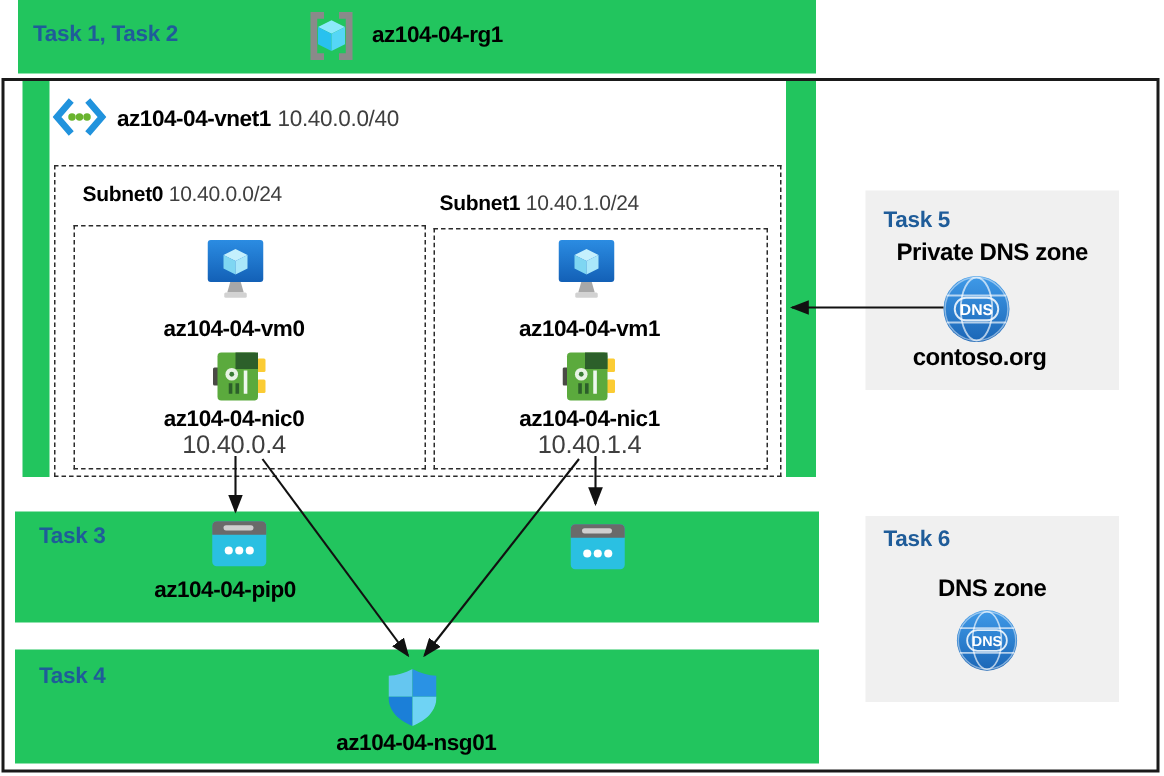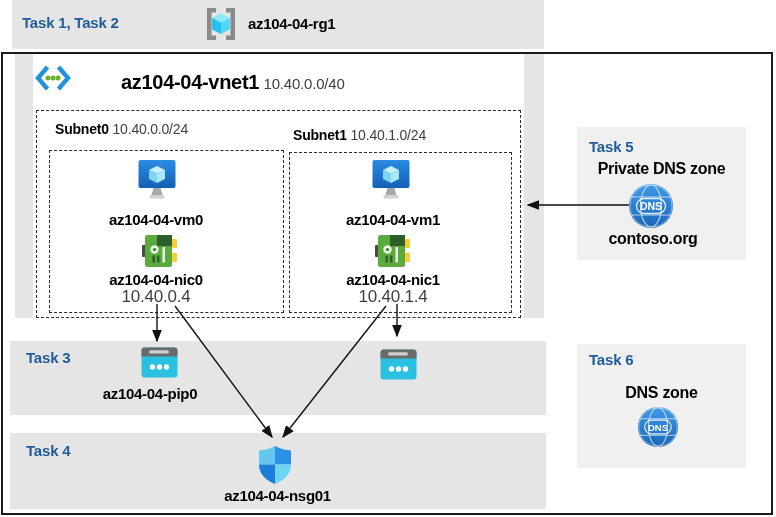--- a/index.html
+++ b/index.html
@@ -1,21 +1,21 @@
 <!DOCTYPE html>
 <html><head>
 <meta charset="utf-8">
 <style>
   html,body{margin:0;padding:0;background:#fff;}
   #page{
     position:relative;width:776px;height:517px;overflow:hidden;background:#fff;
     font-family:"Liberation Sans","DejaVu Sans",sans-serif;color:#000;
   }
   .abs{position:absolute;}
-  .band{background:#e5e5e5;}
+  .band{background:#22c55e;}
   .panel{background:#f0f0f0;}
   .task-label{font-weight:bold;font-size:15px;color:#1f5c99;letter-spacing:-0.2px;}
   .name{font-weight:bold;font-size:15px;color:#000;letter-spacing:-0.3px;}
   .cidr{font-weight:normal;font-size:14px;color:#3f3f3f;letter-spacing:-0.2px;}
   .ip{font-weight:normal;font-size:17px;color:#3f3f3f;text-align:center;letter-spacing:-0.2px;}
   .ctr{text-align:center;}
   #frame{left:1px;top:52px;width:768px;height:459px;border:2px solid #1a1a1a;background:transparent;}
   .dashed{border:1.5px dashed #2b2b2b;background:transparent;}
   #outer-dashed{left:36px;top:110px;width:483px;height:206px;}
   #subnet0-box{left:49px;top:150px;width:233px;height:161px;}
@@ -54,21 +54,21 @@
   <div class="abs" style="left:35px;top:65px;">
     <svg width="36" height="26" viewBox="0 0 36 26">
       <path d="M12.5,2 L3,13 L12.5,24" fill="none" stroke="#2193dd" stroke-width="4.4"></path>
       <path d="M23.5,2 L33,13 L23.5,24" fill="none" stroke="#2193dd" stroke-width="4.4"></path>
       <circle cx="13" cy="13" r="2.5" fill="#69b42e"></circle>
       <circle cx="18" cy="13" r="2.5" fill="#69b42e"></circle>
       <circle cx="23" cy="13" r="2.5" fill="#69b42e"></circle>
     </svg>
   </div>
   <div class="abs" style="left:78px;top:71px;white-space:nowrap;">
-    <span class="name" style="font-size:20px;margin-left:43px;">az104-04-vnet1</span>
+    <span class="name" style="font-size:15px;">az104-04-vnet1</span>
     <span class="cidr" style="font-size:15px;">10.40.0.0/40</span>
   </div>
 
   <div class="abs dashed" id="outer-dashed"></div>
 
   <div class="abs subnet-label" style="left:55px;top:121px;">
     <b>Subnet0</b>
     <span>10.40.0.0/24</span>
   </div>
   <div class="abs dashed" id="subnet0-box"></div>

